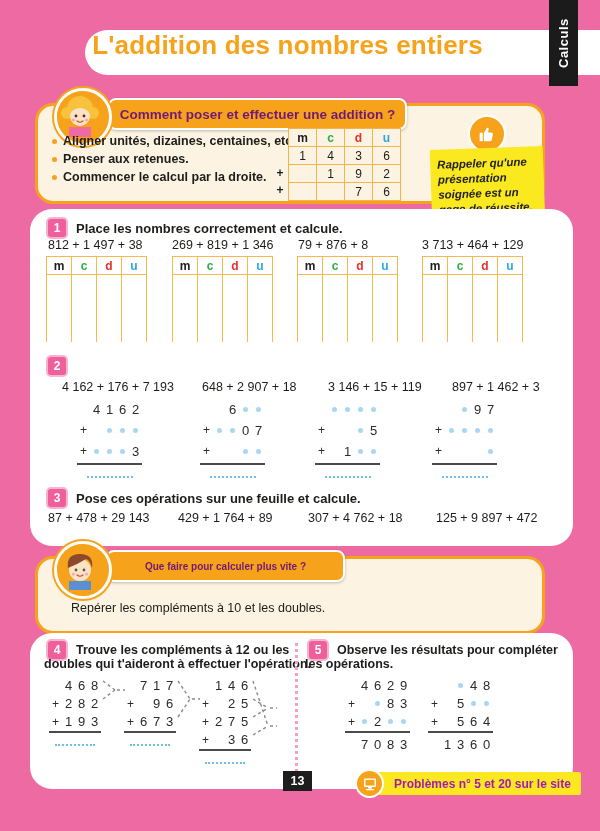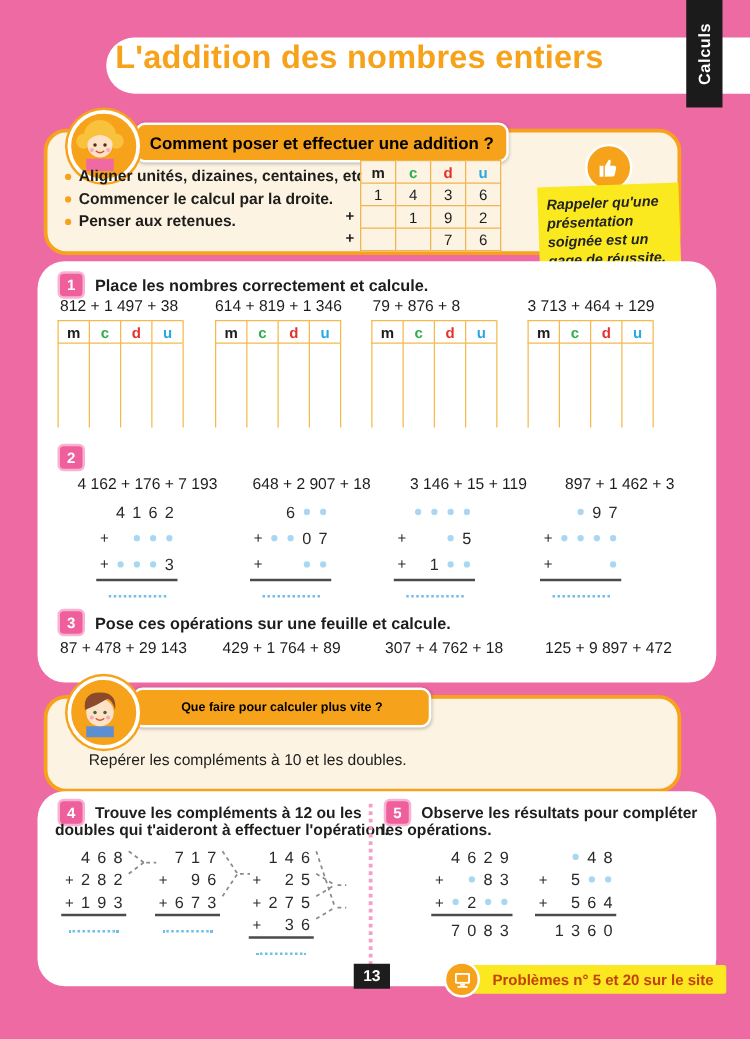--- a/index.html
+++ b/index.html
@@ -14,21 +14,21 @@
   .section-tab{position:absolute;right:22px;top:0;width:29px;height:86px;background:#1b1b1b;color:#fff;
                font-weight:bold;font-size:13px;writing-mode:vertical-rl;transform:rotate(180deg);
                display:flex;align-items:center;justify-content:center;letter-spacing:.5px;}
 
   
   .lesson{position:absolute;left:35px;width:510px;background:#fdf3e2;border:3px solid #f7a21b;
           border-radius:18px;box-sizing:border-box;}
   .lesson1{top:103px;height:101px;}
   .lesson2{top:556px;height:78px;}
   .lesson-banner{position:absolute;background:#f7a21b;border:2px solid #fff;border-radius:8px;
-                 color:#000000;font-weight:bold;display:flex;align-items:center;justify-content:center;
+                 color:#701a75;font-weight:bold;display:flex;align-items:center;justify-content:center;
                  box-shadow:0 1px 3px rgba(0,0,0,.25);white-space:nowrap;}
   .banner1{left:70px;top:-8px;width:295px;height:28px;font-size:13.5px;}
   .banner2{left:68px;top:-9px;width:235px;height:28px;font-size:10px;}
   .avatar{position:absolute;left:16px;top:-18px;width:52px;height:52px;border-radius:50%;
           border:3px solid #fff;box-shadow:0 0 0 2px #f7a21b;overflow:hidden;background:#f7a21b;}
   .bullets{position:absolute;left:14px;top:26px;margin:0;padding:0;list-style:none;}
   .bullets li{display:flex;align-items:center;height:18px;font-weight:bold;font-size:12.5px;}
   .bullet-dot{width:5px;height:5px;border-radius:50%;background:#f7a21b;margin:0 6px 0 0;flex:none;}
   .lesson-tip{position:absolute;left:33px;top:42px;font-weight:normal;font-size:12.5px;}
 
@@ -80,21 +80,21 @@
   .ansline{border-bottom:2px dotted #6fc0e9;height:1px;margin:10px auto 0 auto;}
   .op-w5 .ansline{width:46px;} .op-w4 .ansline{width:40px;}
   .resrow{margin-top:3px;}
   .connector{position:absolute;}
   .divider{position:absolute;left:265px;top:10px;height:135px;border-left:3px dotted #f59fc4;}
 
   
   .pagenum{position:absolute;left:283px;top:771px;width:29px;height:20px;background:#1d1d1d;color:#fff;
            font-weight:bold;font-size:12.5px;display:flex;align-items:center;justify-content:center;}
   .site-badge{position:absolute;left:366px;top:772px;height:23px;background:#fce820;display:flex;
-              align-items:center;padding:0 10px 0 28px;font-weight:bold;font-size:12px;color:#c2410c;
+              align-items:center;padding:0 10px 0 28px;font-weight:bold;font-size:12px;color:#a21caf;
               border-radius:2px;white-space:nowrap;}
   .site-icon{position:absolute;left:355px;top:769px;width:29px;height:29px;background:#f7a21b;
              border-radius:50%;border:2px solid #fff;box-sizing:border-box;
              display:flex;align-items:center;justify-content:center;}
 </style>
 </head>
 <body>
 
 <div class="page">
 
@@ -123,25 +123,25 @@
         <path d="M20 30 q3 2.5 6 0" stroke="#c9542e" stroke-width="1.2" fill="none" stroke-linecap="round"></path>
       </svg>
     </div>
     <ul class="bullets">
       <li>
           <i class="bullet-dot"></i>
           <span>Aligner unités, dizaines, centaines, etc.</span>
         </li>
       <li>
           <i class="bullet-dot"></i>
-          <span>Commencer le calcul par la droite.</span>
+          <span>Penser aux retenues.</span>
         </li>
       <li>
           <i class="bullet-dot"></i>
-          <span>Penser aux retenues.</span>
+          <span>Commencer le calcul par la droite.</span>
         </li>
     </ul>
     <span class="mt-sign" style="top:60px">+</span>
     <span class="mt-sign" style="top:77px">+</span>
     <table class="mini-table">
       <tbody>
           <tr class="hdr">
         <td class="hm">m</td>
         <td class="hc">c</td>
         <td class="hd">d</td>
@@ -176,21 +176,21 @@
   </div>
   <div class="sticky">Rappeler qu'une présentation soignée est un gage de réussite.</div>
 
   <section class="sheet sheet1">
 
     <div class="exh" style="left:16px;top:8px">
       <span class="exnum">1</span>
       <span class="extitle">Place les nombres correctement et calcule.</span>
     </div>
     <span class="expr" style="left:18px;top:29px">812 + 1 497 + 38</span>
-    <span class="expr" style="left:142px;top:29px">614 + 819 + 1 346</span>
+    <span class="expr" style="left:142px;top:29px">269 + 819 + 1 346</span>
     <span class="expr" style="left:268px;top:29px">79 + 876 + 8</span>
     <span class="expr" style="left:392px;top:29px">3 713 + 464 + 129</span>
 
     <div class="grid" style="left:16px;top:47px">
       <div class="grid-head">
         <span class="hm">m</span>
           <span class="hc">c</span>
           <span class="hd">d</span>
           <span class="hu">u</span>
       </div>

